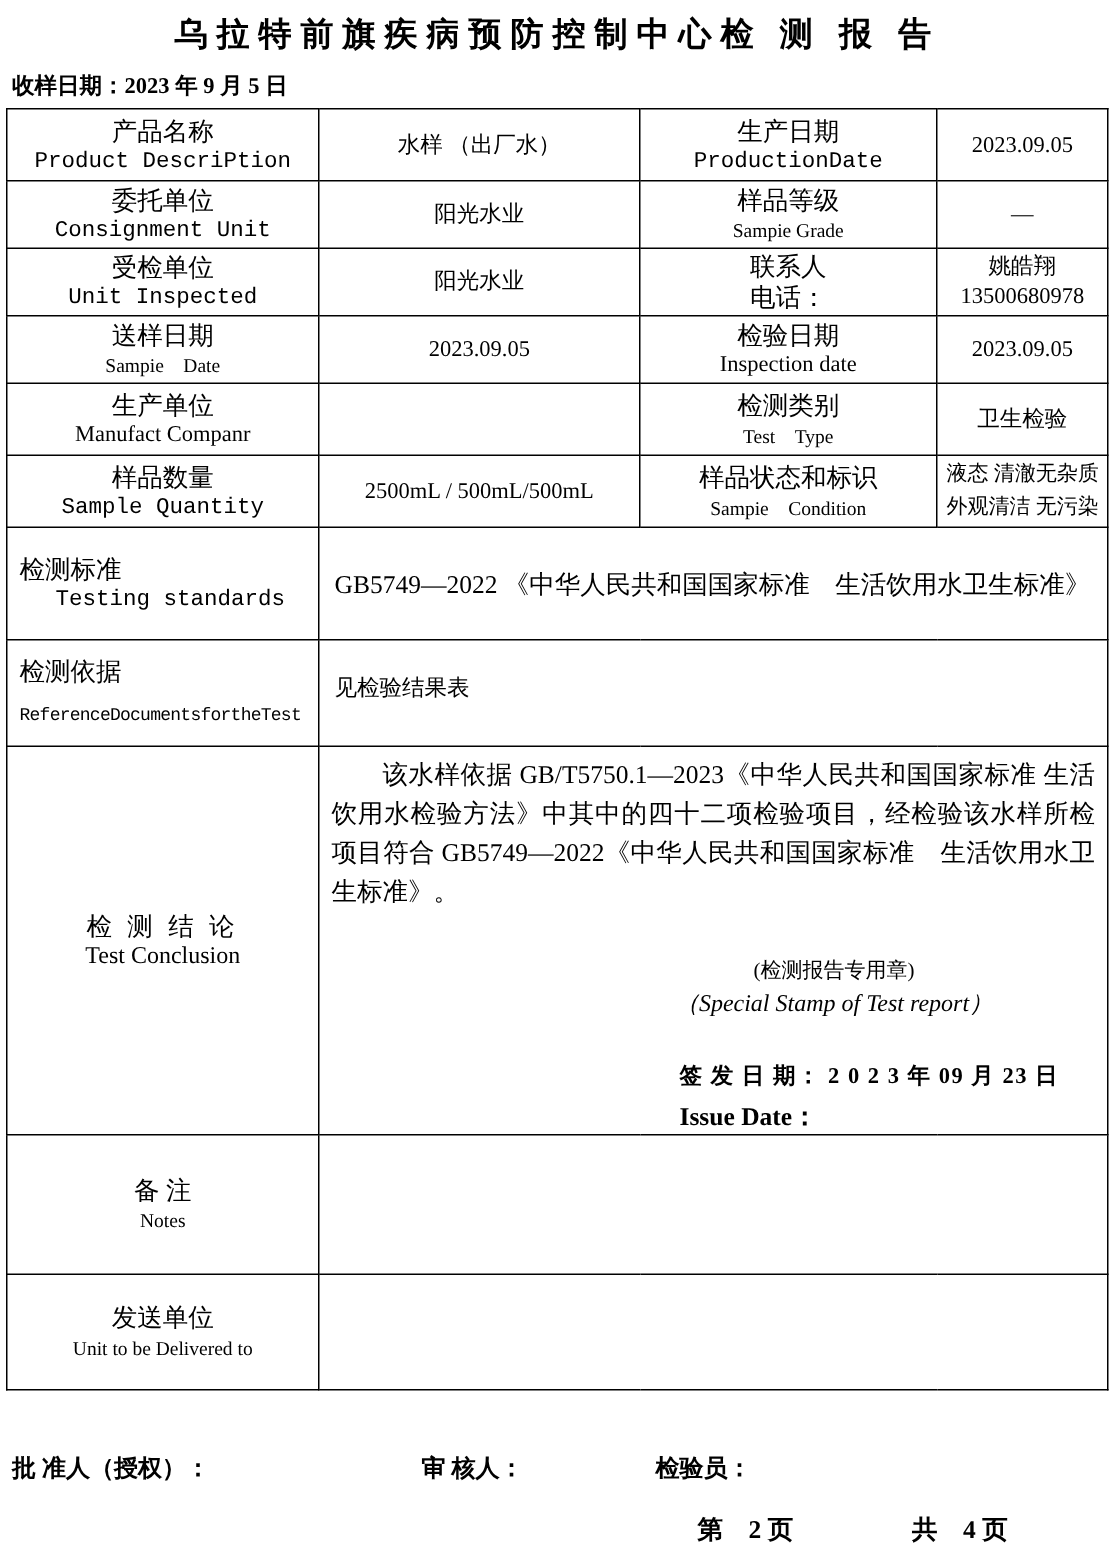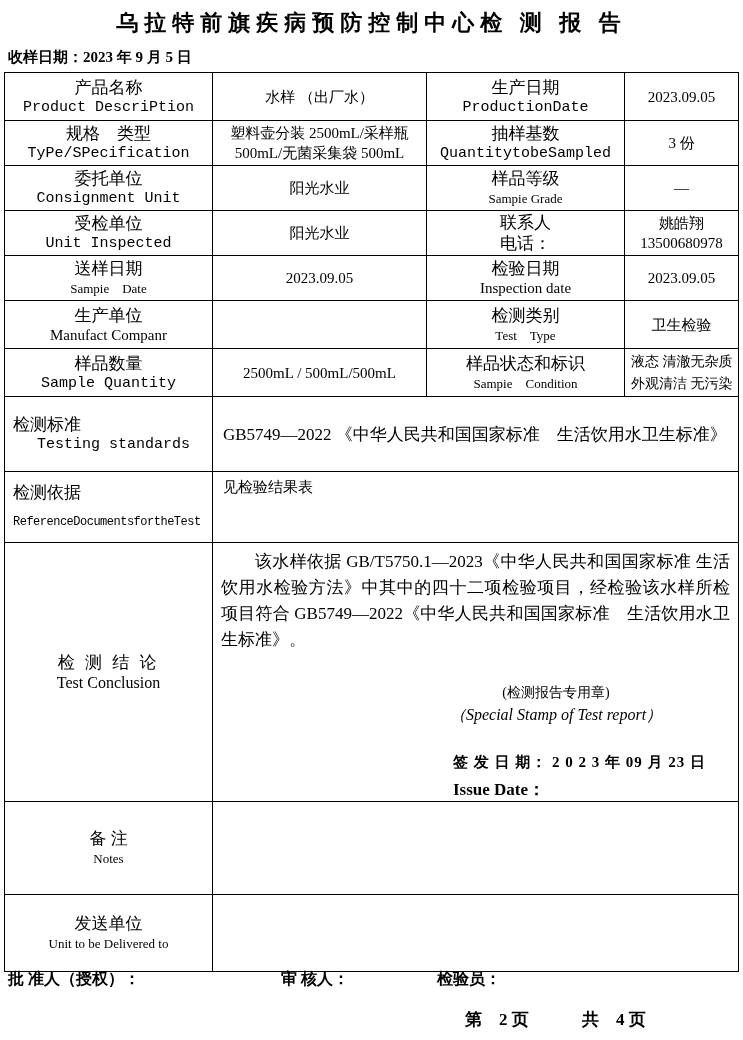--- a/index.html
+++ b/index.html
@@ -28,36 +28,36 @@
   .en-serif{font-family:"Liberation Serif","DejaVu Serif",serif;}
   .en-sm{font-size:13px;}
   .en-xs{font-size:12px;letter-spacing:-0.5px;}
   .val{text-align:center;font-size:15px;line-height:20px;}
   .val-left{text-align:left;font-size:14px;line-height:22px;padding-left:6px;}
   .lbl-left{text-align:left;vertical-align:middle;}
   .lbl-left .zh{padding-left:4px;}
   .lbl-left .en{padding-left:4px;}
   .indent-en{padding-left:28px !important;}
   .std-val{font-size:17px;text-align:left;padding-left:10px;white-space:nowrap;}
-  .basis-val{font-size:15px;text-align:left;padding-left:10px;vertical-align:top;padding-top:6px;}
+  .basis-val{font-size:15px;text-align:left;padding-left:10px;vertical-align:top;padding-top:22px;}
   .concl-cell{vertical-align:top;text-align:left;padding:6px 8px 0 8px;}
   .concl-par{font-size:17px;line-height:26px;text-indent:2em;text-align:justify;}
   .stamp-block{margin-top:30px;margin-left:170px;width:330px;text-align:center;}
   .stamp-zh{font-size:14px;line-height:20px;}
   .stamp-en{font-size:16px;line-height:24px;font-style:italic;}
   .issue-block{margin-top:26px;margin-left:232px;font-weight:bold;}
   .issue-zh{font-size:15px;letter-spacing:1px;}
   .issue-en{font-size:17px;margin-top:6px;}
   .sign-row{position:absolute;left:0;top:969px;width:743px;font-weight:bold;font-size:16px;}
   .sign-approver{position:absolute;left:8px;top:0;}
   .sign-reviewer{position:absolute;left:281px;top:0;}
   .sign-inspector{position:absolute;left:437px;top:0;}
   .page-row{position:absolute;left:0;top:1008px;width:743px;font-weight:bold;font-size:17px;}
   .page-cur{position:absolute;left:465px;top:0;}
-  .page-total{position:absolute;left:582px;top:0;}
+  .page-total{position:absolute;left:608px;top:0;}
 </style>
 </head>
 <body>
 
 <div class="title">乌拉特前旗疾病预防控制中心检 测 报 告</div>
 
 <div class="subhead">
   <span>收样日期：2023 年 9 月 5 日</span>
 </div>
 
@@ -76,32 +76,20 @@
       <div class="en">Product DescriPtion</div>
     </td>
     <td class="val">水样 （出厂水）</td>
     <td class="lbl">
       <div class="zh">生产日期</div>
       <div class="en">ProductionDate</div>
     </td>
     <td class="val">2023.09.05</td>
   </tr>
 
-  <tr style="height:45px">
-    <td class="lbl">
-      <div class="zh">规格　类型</div>
-      <div class="en">TyPe/SPecification</div>
-    </td>
-    <td class="val">塑料壶分装 2500mL/采样瓶 500mL/无菌采集袋 500mL</td>
-    <td class="lbl">
-      <div class="zh">抽样基数</div>
-      <div class="en">QuantitytobeSampled</div>
-    </td>
-    <td class="val">3 份</td>
-  </tr>
 
   <tr style="height:45px">
     <td class="lbl">
       <div class="zh">委托单位</div>
       <div class="en">Consignment Unit</div>
     </td>
     <td class="val">阳光水业</td>
     <td class="lbl">
       <div class="zh">样品等级</div>
       <div class="en en-serif en-sm">Sampie Grade</div>

